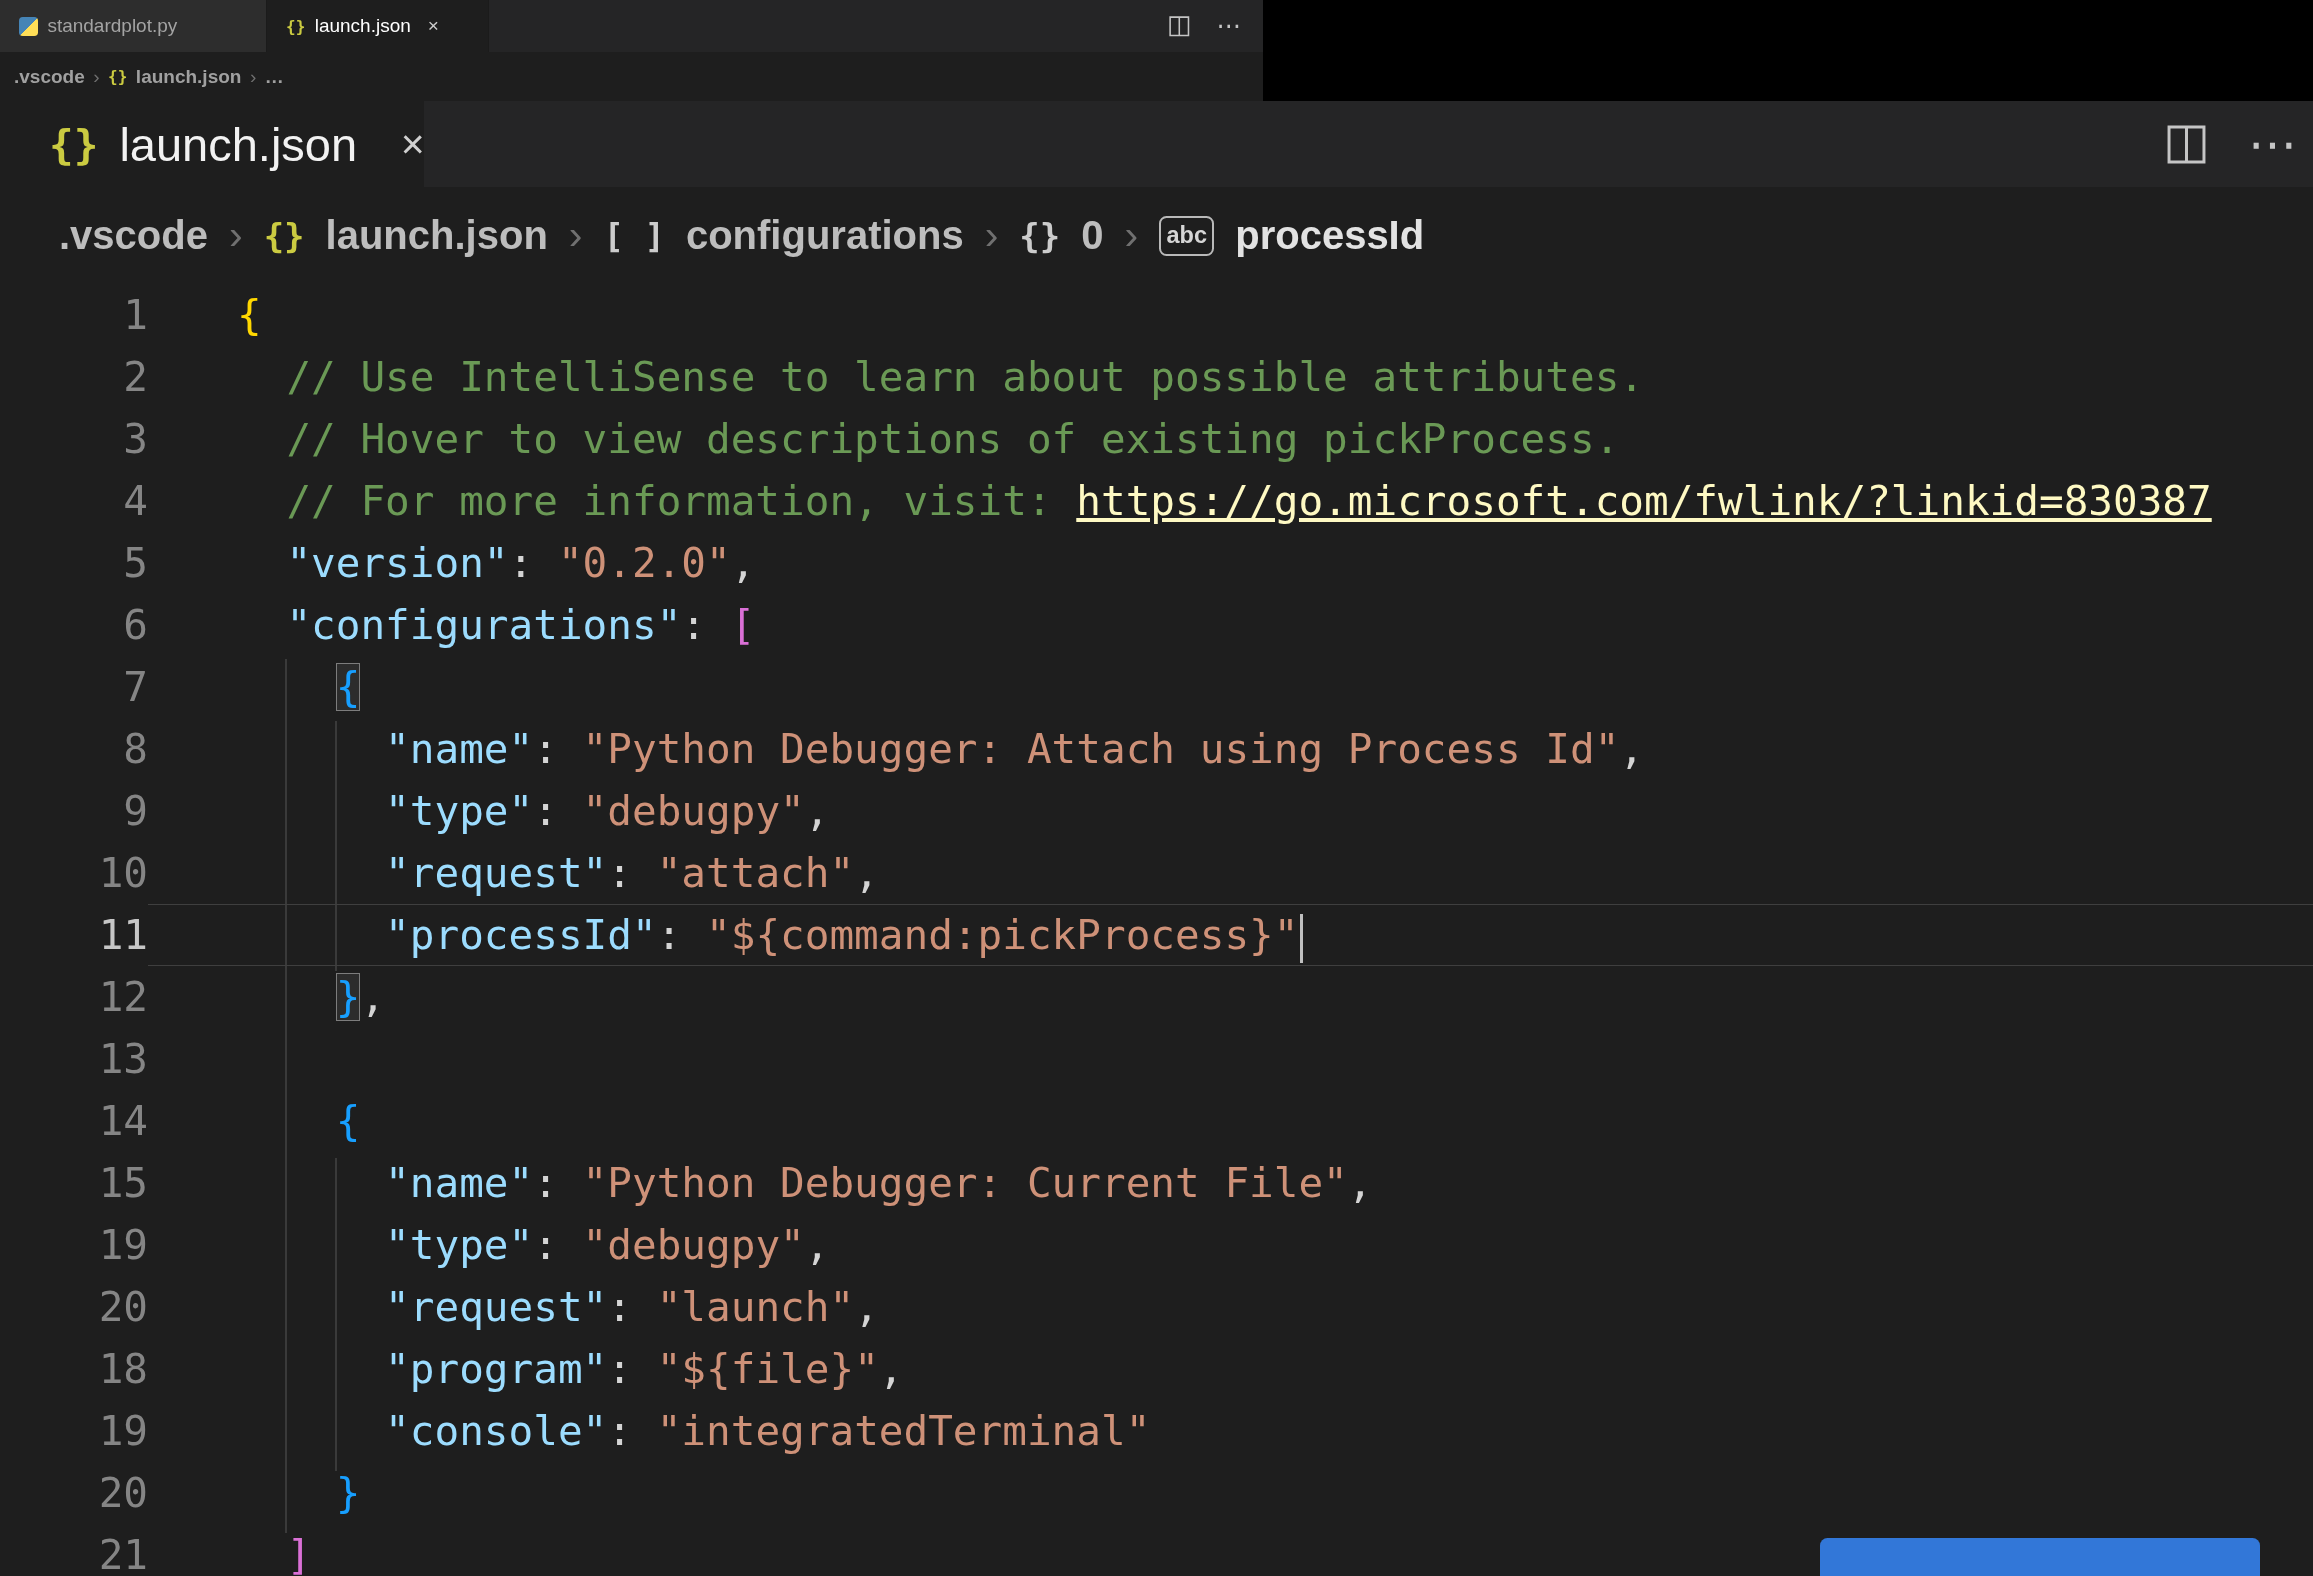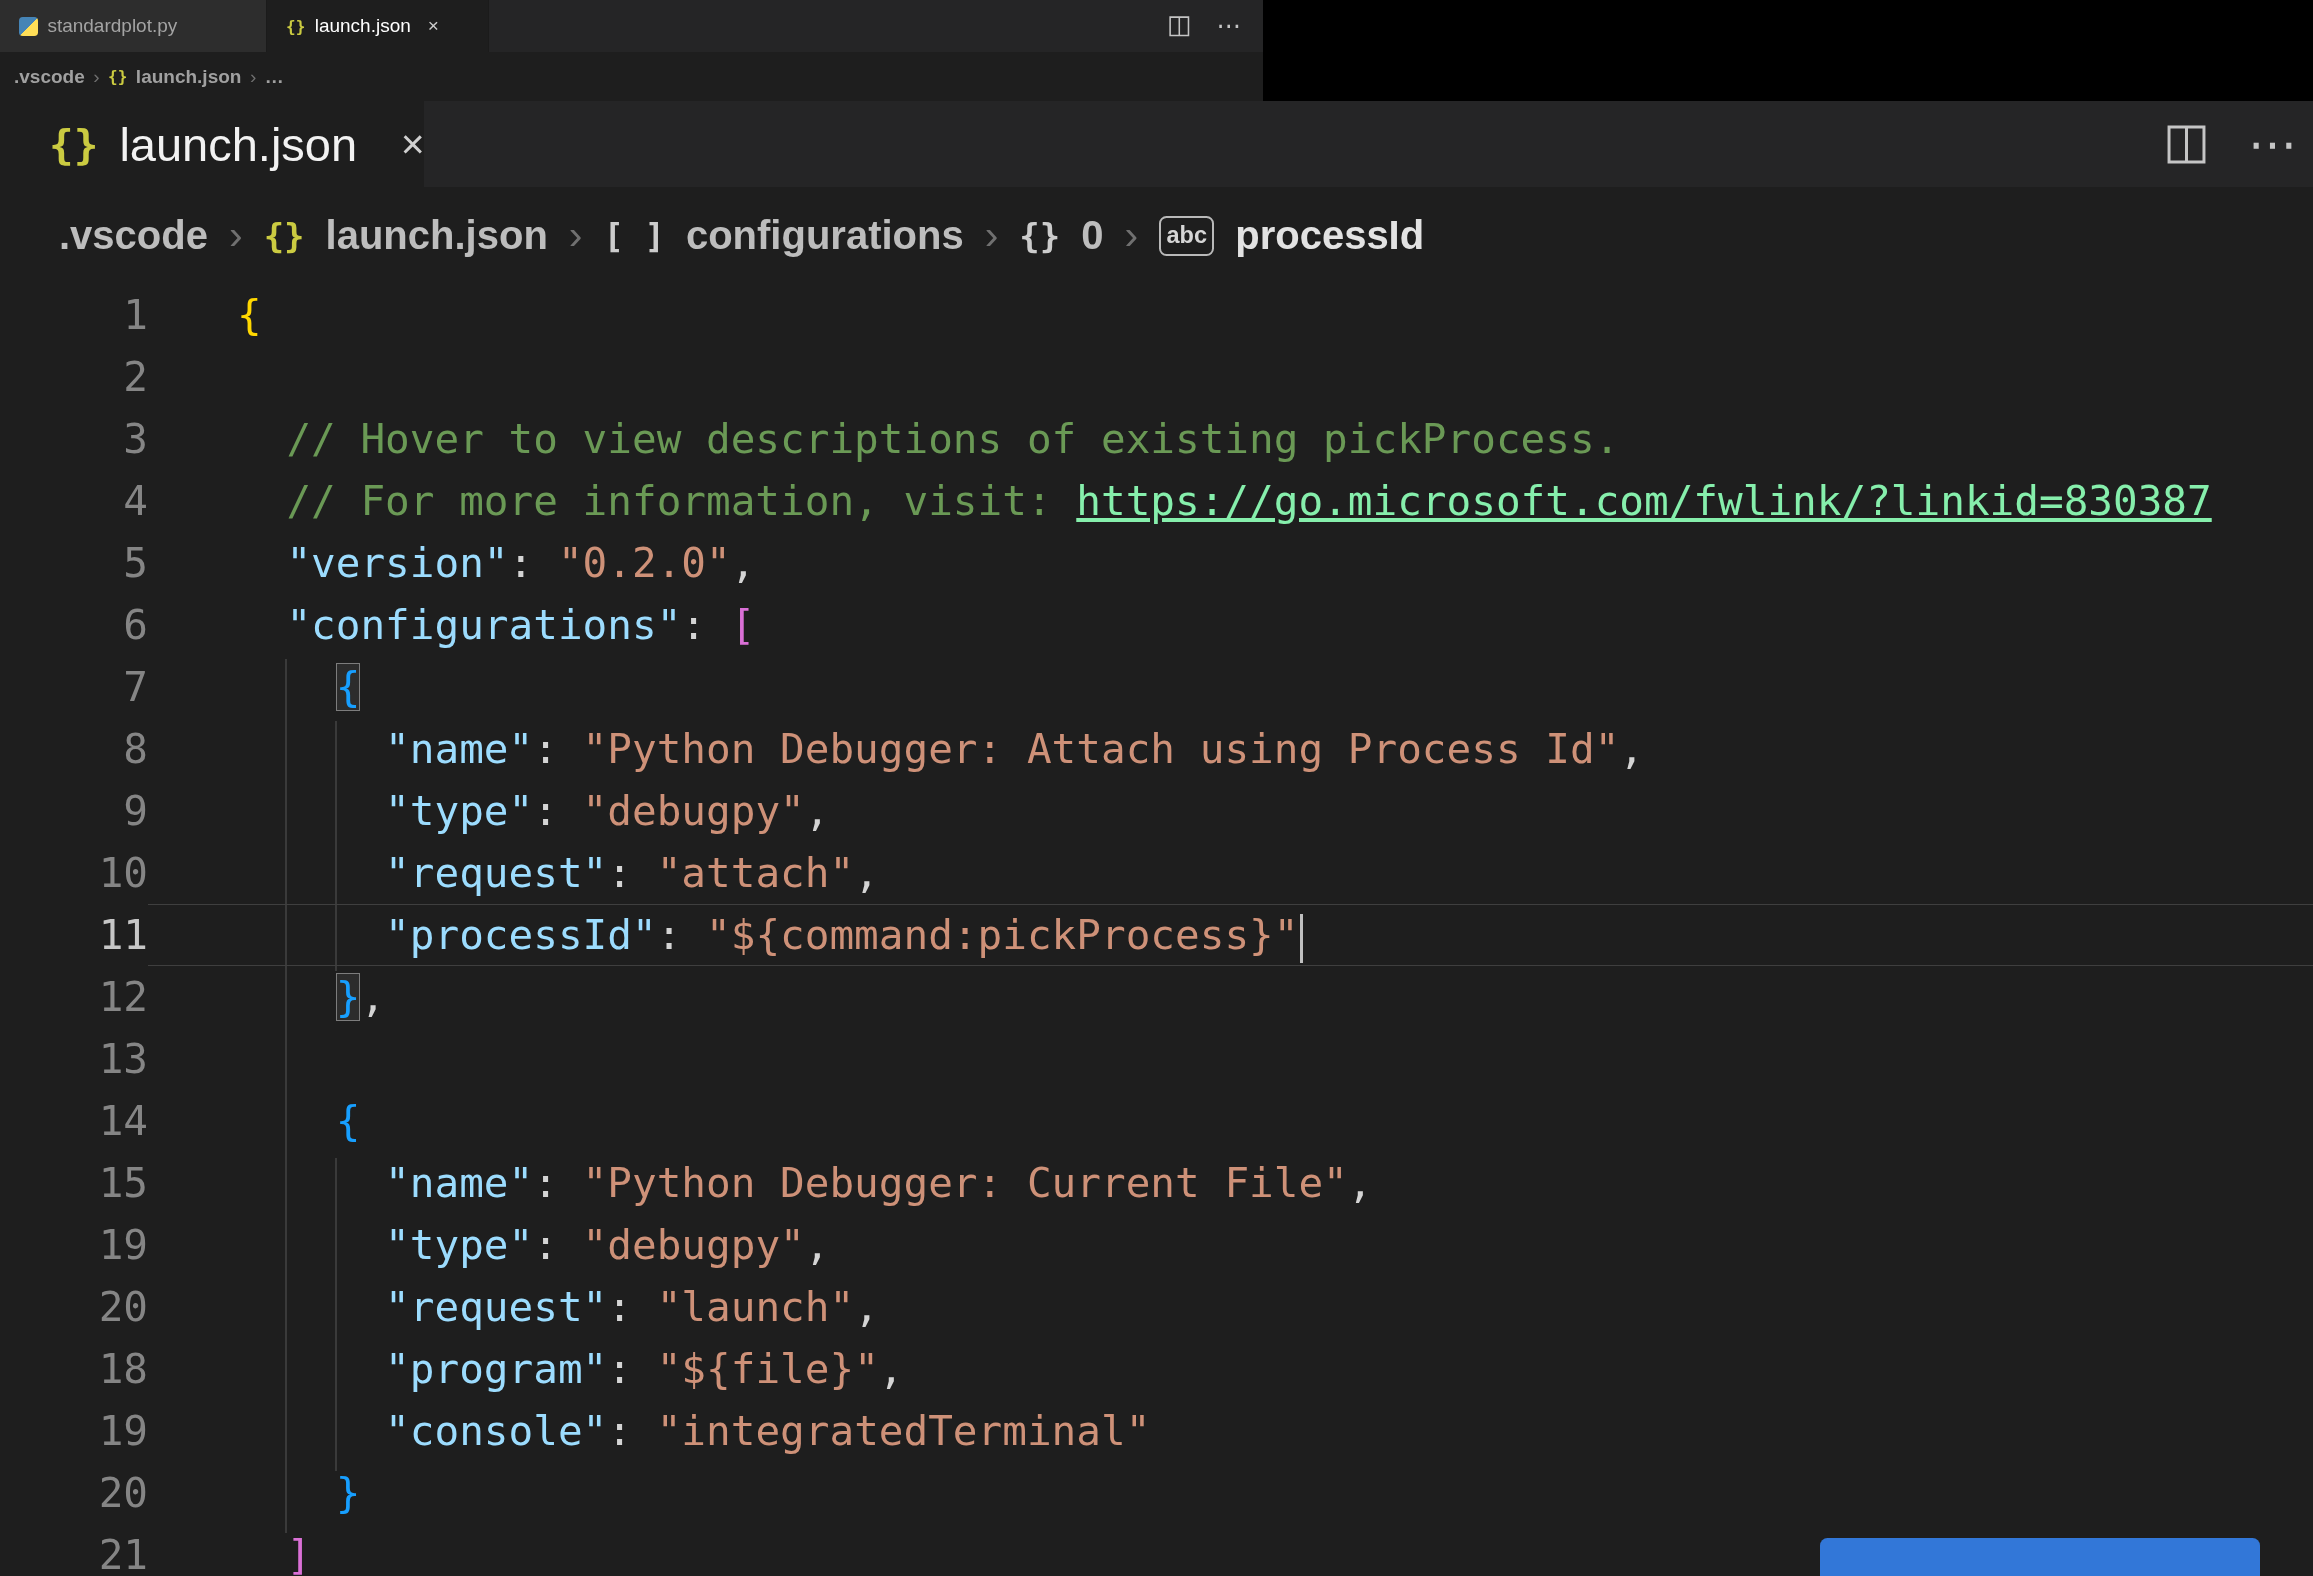--- a/index.html
+++ b/index.html
@@ -208,29 +208,29 @@
     <div class="indent-guide" id="guide-a"></div>
     <div class="indent-guide" id="guide-b"></div>
     <div class="indent-guide" id="guide-c"></div>
     <div id="code-lines">
         <div class="line-row">
           <div class="line-num">1</div>
           <pre class="line-code"><span style="color: rgb(255, 215, 0);">{</span></pre>
         </div>
         <div class="line-row">
           <div class="line-num">2</div>
-          <pre class="line-code"><span>  </span></pre>
+          <pre class="line-code"><span>  </span><span style="color: rgb(106, 153, 85);">// Use IntelliSense to learn about possible attributes.</span></pre>
         </div>
         <div class="line-row">
           <div class="line-num">3</div>
           <pre class="line-code"><span>  </span><span style="color: rgb(106, 153, 85);">// Hover to view descriptions of existing pickProcess.</span></pre>
         </div>
         <div class="line-row">
           <div class="line-num">4</div>
-          <pre class="line-code"><span>  </span><span style="color: rgb(106, 153, 85);">// For more information, visit: </span><span style="color: #86efac; text-decoration: underline;">https://go.microsoft.com/fwlink/?linkid=830387</span></pre>
+          <pre class="line-code"><span>  </span><span style="color: rgb(106, 153, 85);">// For more information, visit: </span><span style="color: #fef9c3; text-decoration: underline;">https://go.microsoft.com/fwlink/?linkid=830387</span></pre>
         </div>
         <div class="line-row">
           <div class="line-num">5</div>
           <pre class="line-code"><span>  </span><span style="color: rgb(156, 220, 254);">"version"</span><span style="color: rgb(212, 212, 212);">: </span><span style="color: rgb(206, 145, 120);">"0.2.0"</span><span style="color: rgb(212, 212, 212);">,</span></pre>
         </div>
         <div class="line-row">
           <div class="line-num">6</div>
           <pre class="line-code"><span>  </span><span style="color: rgb(156, 220, 254);">"configurations"</span><span style="color: rgb(212, 212, 212);">: </span><span style="color: rgb(218, 112, 214);">[</span></pre>
         </div>
         <div class="line-row">

